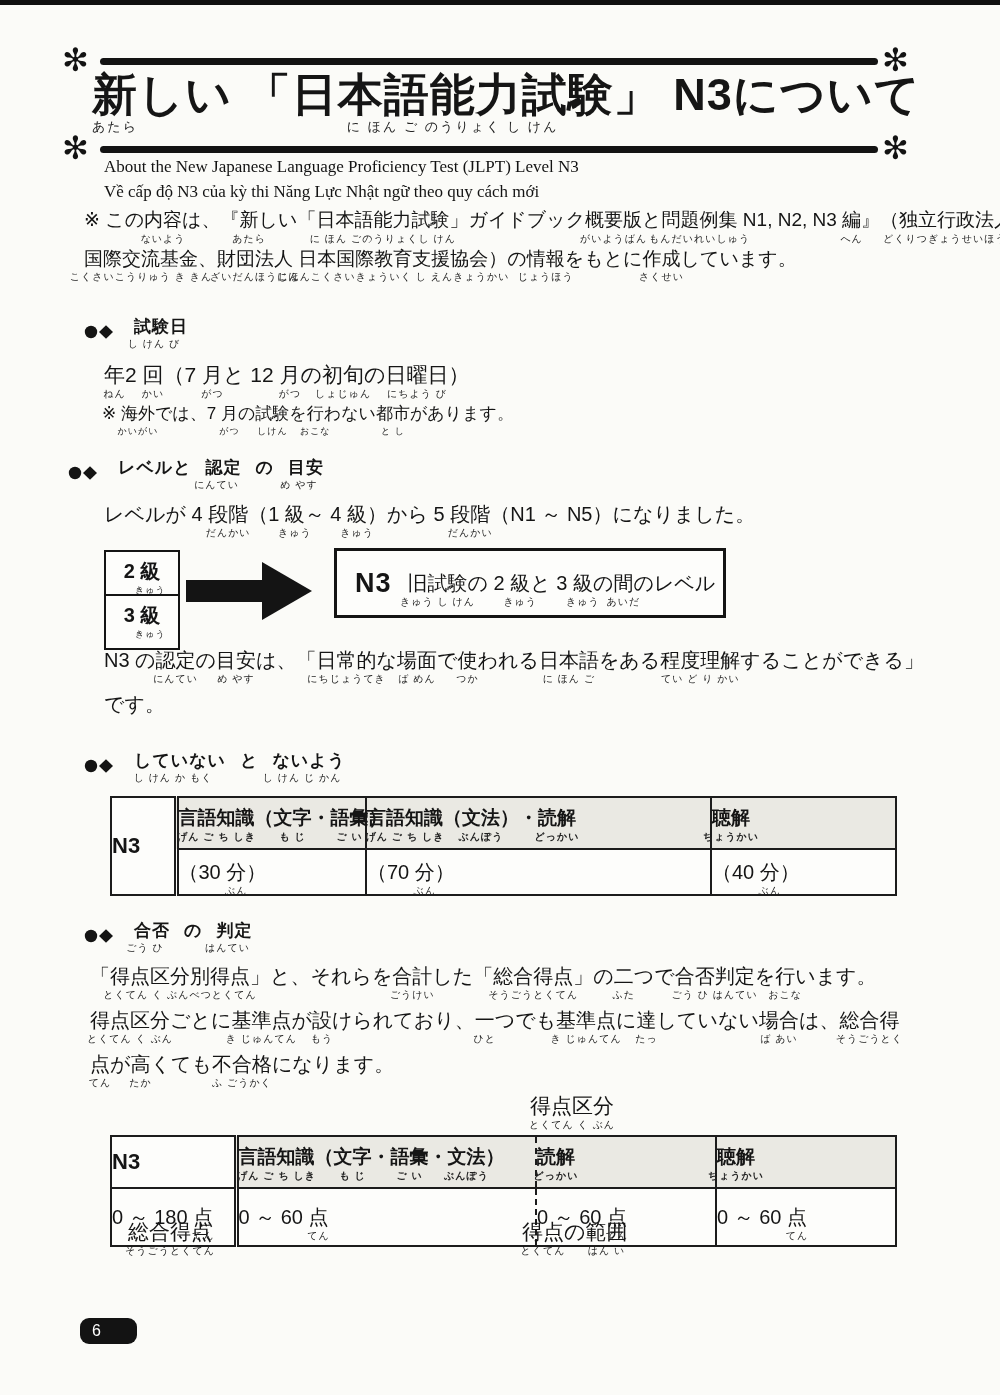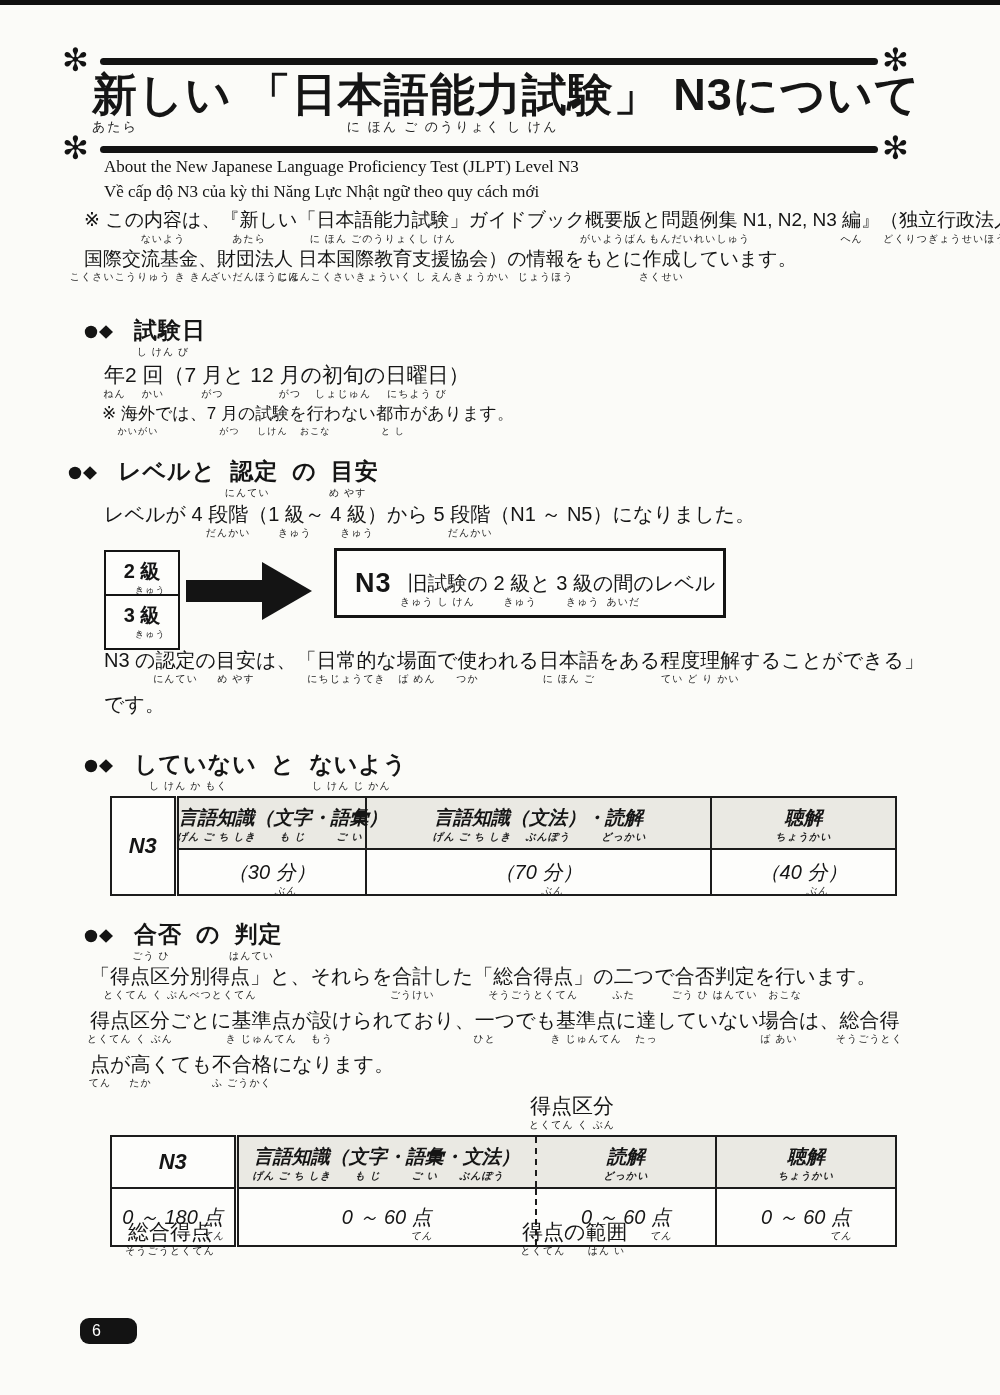--- a/index.html
+++ b/index.html
@@ -26,33 +26,33 @@
   .t19 .b{font-size:19px;}
   .t20 .b{font-size:20px;}
   .t21 .b{font-size:21px;}
   .t17 .b{font-size:17px;}
   .t17 .r{font-size:9px;}
   .rl{padding-bottom:14px;}
 
   
   .sech{display:flex;align-items:flex-start;}
   .sech svg{margin:7px 7px 0 0;flex:none;}
-  .sech .b{font-size:23px;font-weight:bold;letter-spacing:1px;padding-left:14px;}
+  .sech .b{font-size:17px;font-weight:bold;letter-spacing:1px;padding-left:14px;}
 
   
   .lvbox{border:2px solid #141414;width:72px;height:38px;display:flex;align-items:center;justify-content:center;background:#fdfdfb;}
   .lvbox .b{font-size:20px;font-weight:bold;}
   .lvbox .r{font-size:9px;}
   #n3box{border:3px solid #141414;width:368px;height:64px;display:flex;align-items:center;background:#fdfdfb;padding:0 0 0 18px;box-sizing:content-box;}
   #n3box .n3l{font-size:27px;font-weight:800;letter-spacing:1px;margin-right:16px;}
   #n3box .b{font-size:20px;}
 
   
   table{border-collapse:collapse;table-layout:fixed;}
-  td,th{border:2px solid #1c1c1c;text-align:center;vertical-align:middle;padding:0;font-style:italic;}
+  td,th{border:2px solid #1c1c1c;text-align:left;vertical-align:middle;padding:0;}
   th{background:#eae9e3;font-weight:bold;padding:5px 0 17px;}
   th .b{font-size:19px;font-weight:bold;}
   td.dt{padding:4px 0 4px;background:#fdfdfb;}
   td.dt .b{font-size:20px;}
   td.lab{background:#fdfdfb;font-weight:bold;font-size:22px;border-right:5px double #1c1c1c;}
   th.lab2{background:#fdfdfb;font-size:22px;border-right:5px double #1c1c1c;padding:5px 0;}
   .dashL{border-left:2px dashed #1c1c1c;}
   .noR{border-right:none;}
 
   

